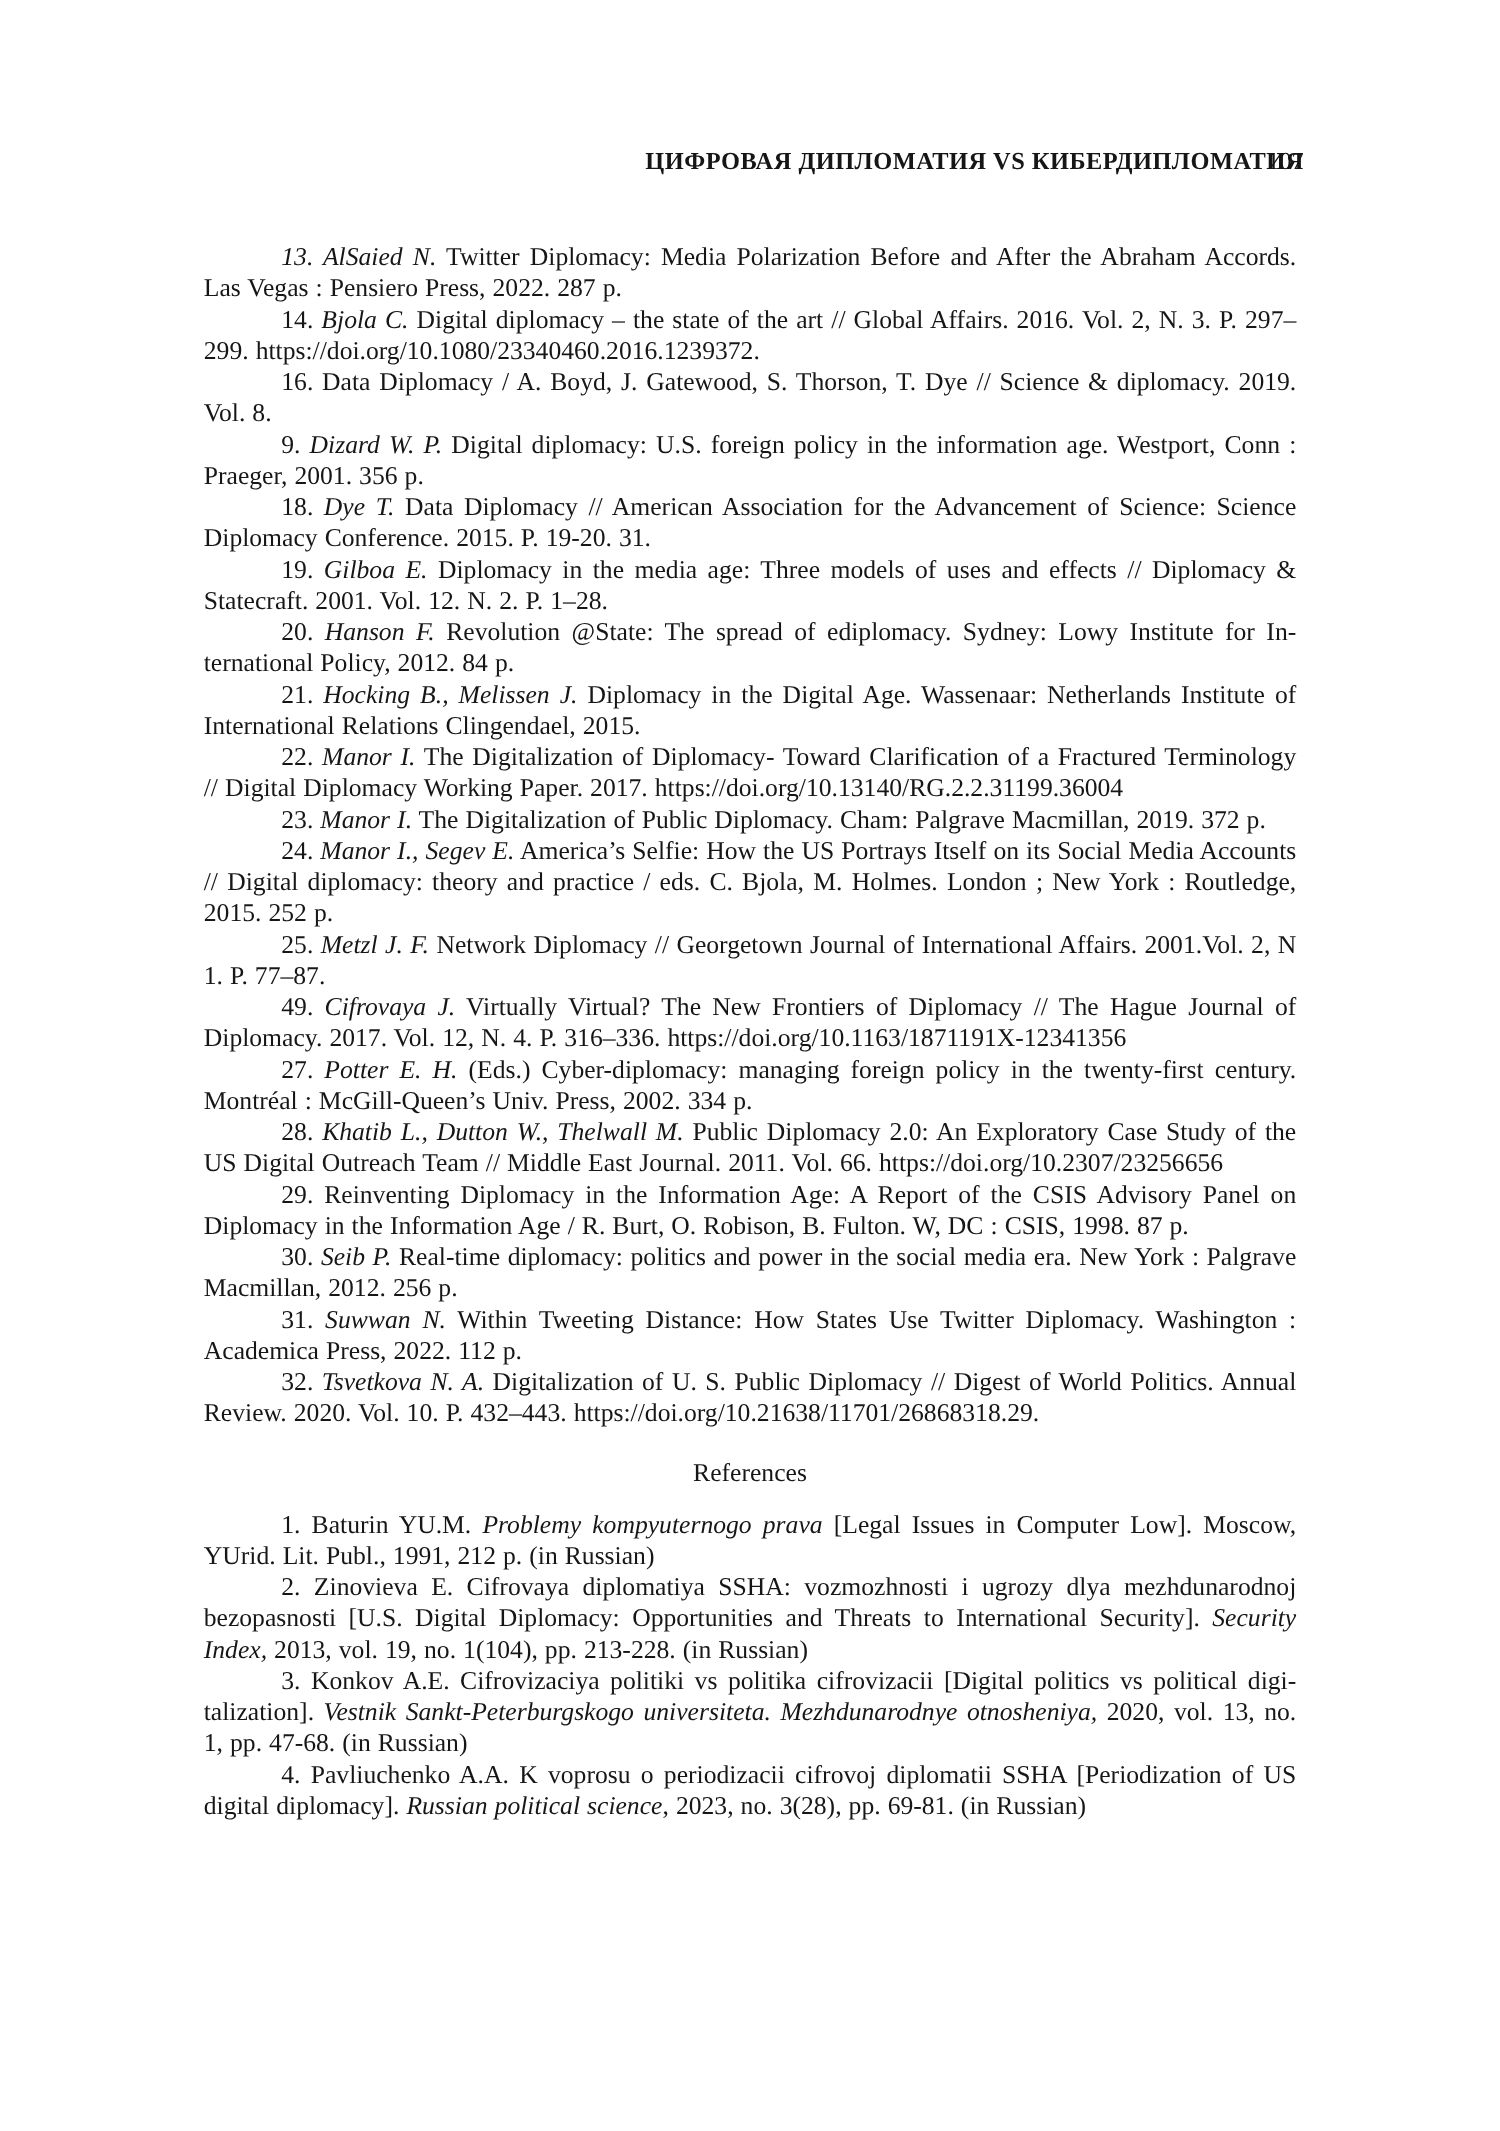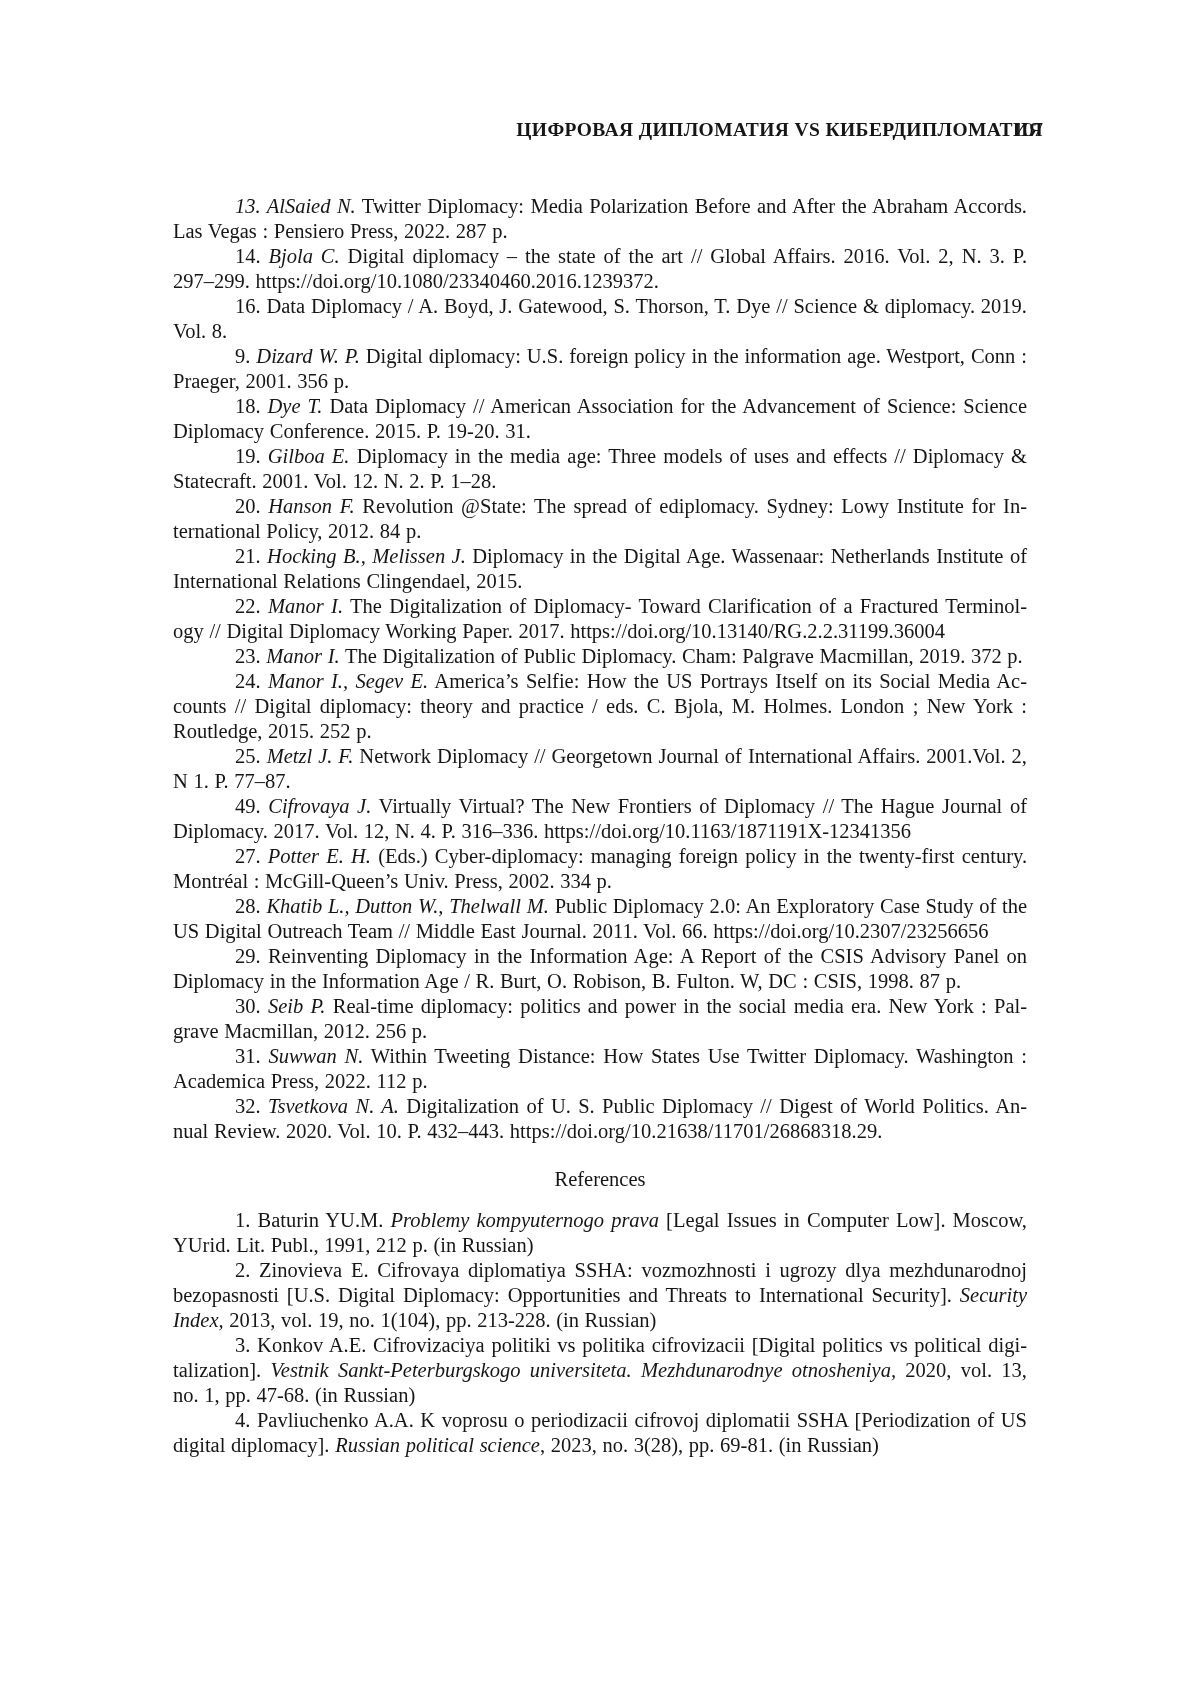--- a/index.html
+++ b/index.html
@@ -18,21 +18,21 @@
   .running-head {
     position: relative;
     font-size: 19.5px;
     line-height: 24px;
     letter-spacing: 0.4px;
     white-space: nowrap;
   }
   .rh-title { text-align: right; font-weight: bold; }
   .rh-page { position: absolute; right: 0; top: 0; letter-spacing: 0; }
   main { margin-top: 52px; }
-  .ref-list { margin: 16px; }
+  .ref-list { margin: 6px; }
   .ref-item {
     margin: 0;
     font-size: 20.5px;
     line-height: 25px;
     text-indent: 62px;
     text-align: justify;
     hyphens: manual;
     word-spacing: 0.5px;
   }
   .refs-heading {

